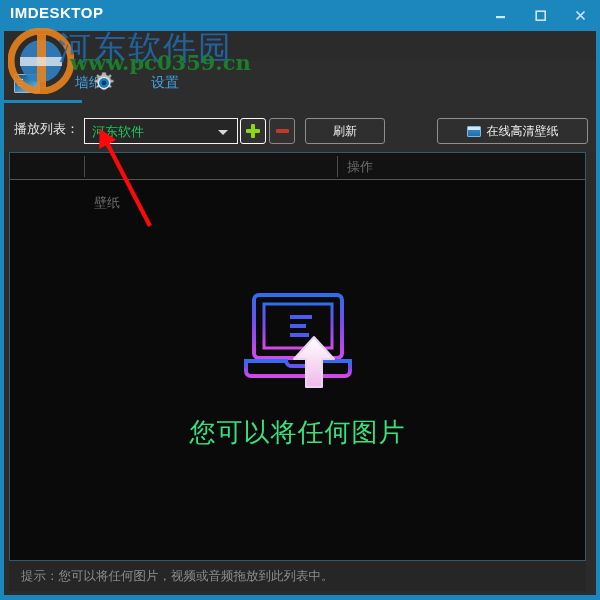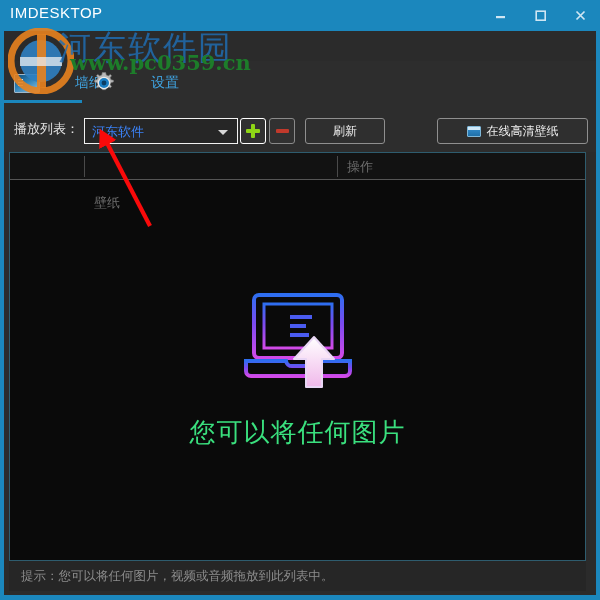--- a/index.html
+++ b/index.html
@@ -24,20 +24,21 @@
     width: 600px; height: 31px;
     background: #1b87bd;
   }
   .title-text {
     position: absolute;
     left: 10px; top: 4px;
     font-size: 15px;
     letter-spacing: 0.5px;
     color: #ffffff;
     font-family: "Liberation Sans", sans-serif;
+    font-weight: bold;
   }
   .win-btns {
     position: absolute;
     right: 0; top: 0;
     height: 31px;
     display: flex;
   }
   .win-btn {
     width: 40px; height: 31px;
     display: flex;
@@ -134,21 +135,21 @@
     left: 84px; top: 118px;
     width: 154px; height: 26px;
     background: #262626;
     border: 1px solid #f2f2f2;
     box-sizing: border-box;
   }
   .combo-val {
     position: absolute;
     left: 7px; top: 4px;
     font-size: 13px;
-    color: #3b82f6;
+    color: #22c55e;
     font-family: "DejaVu Sans", sans-serif;
   }
   .combo-arrow {
     position: absolute;
     right: 9px; top: 11px;
     width: 0; height: 0;
     border-left: 5px solid transparent;
     border-right: 5px solid transparent;
     border-top: 5px solid #d8d8d8;
   }

